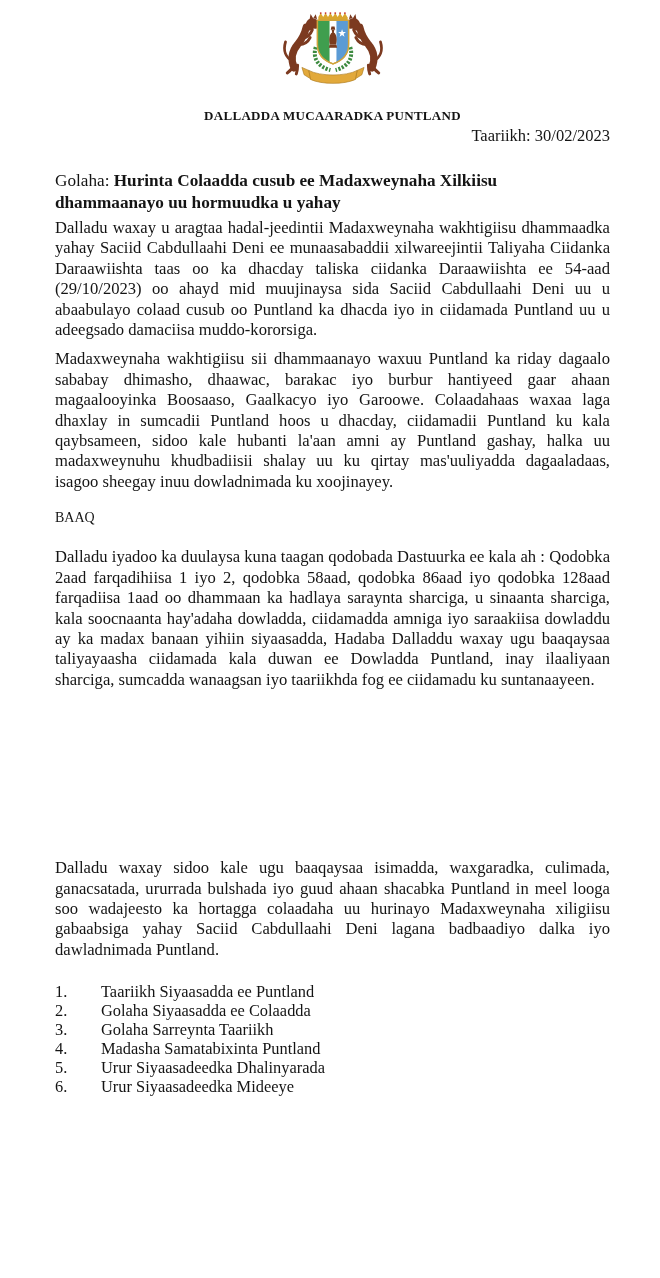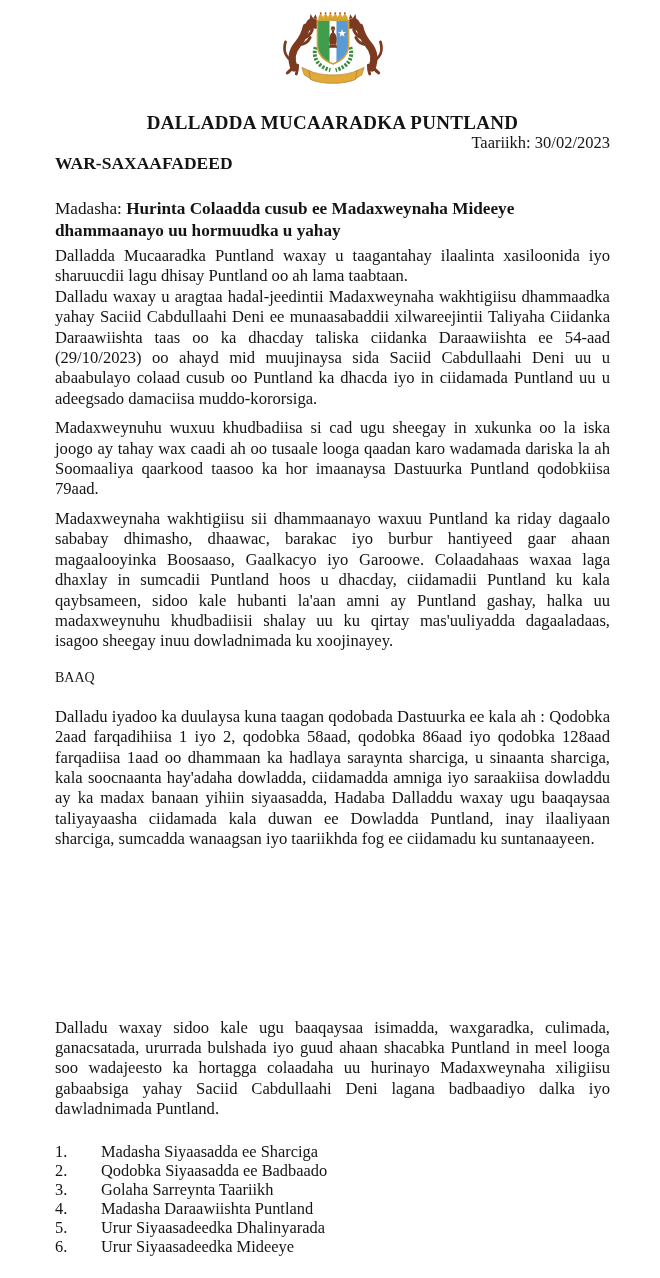--- a/index.html
+++ b/index.html
@@ -6,22 +6,22 @@
   html,body { background:#ffffff; }
   .page {
     width:660px; height:1278px; overflow:hidden;
     background:#ffffff; color:#141414;
     font-family:"Liberation Serif","DejaVu Serif",serif;
     padding:10px 50px 0 55px; position:relative;
   }
   .emblem-row { text-align:center; }
   .emblem { width:140px; height:82px; display:inline-block; }
   .org-title {
-    text-align:center; font-size:19px; font-weight:bold;
-    letter-spacing:0.3px; line-height:21px; margin-top:16px;
+    text-align:center; font-size:13px; font-weight:bold;
+    letter-spacing:0.3px; line-height:21px; margin-top:9px;
   }
   .date-line { text-align:right; font-size:16.5px; line-height:18px; margin-top:1px; }
   .doc-type { font-size:17.5px; font-weight:bold; line-height:20px; margin-top:1px; }
   .subject { margin-top:25px; font-size:17.2px; line-height:22px; text-align:left; }
   .subject .label { font-weight:normal; }
   .subject .strong { font-weight:bold; }
   .para {
     font-size:16.6px; line-height:20.4px; text-align:justify;
   }
   .block-a { margin-top:4px; }
@@ -107,58 +107,55 @@
         </g>
         <path fill="none" stroke-width="1.6" d="M57,9 L93,9 L93,37 C93,49 86,55.5 75,59.5 C64,55.5 57,49 57,37 Z" stroke="#d0a43c"></path>
       </g>
     </svg>
   </div>
 
   <h1 class="org-title">DALLADDA MUCAARADKA PUNTLAND</h1>
 
   <div class="date-line">Taariikh: 30/02/2023</div>
 
-  <div class="doc-type">WAR-SAXAAFADEED</div>
 
-  <h2 class="subject"><span class="label">Madasha: </span><span class="strong">Hurinta Colaadda cusub ee Madaxweynaha Mideeye dhammaanayo uu hormuudka u yahay</span></h2>
+  <h2 class="subject"><span class="label">Golaha: </span><span class="strong">Hurinta Colaadda cusub ee Madaxweynaha Xilkiisu dhammaanayo uu hormuudka u yahay</span></h2>
 
   <div class="block-a">
-    <p class="para">Dalladda Mucaaradka Puntland waxay u taagantahay ilaalinta xasiloonida iyo sharuucdii lagu dhisay Puntland oo ah lama taabtaan.</p>
     <p class="para">Dalladu waxay u aragtaa hadal-jeedintii Madaxweynaha wakhtigiisu dhammaadka yahay Saciid Cabdullaahi Deni ee munaasabaddii xilwareejintii Taliyaha Ciidanka Daraawiishta taas oo ka dhacday taliska ciidanka Daraawiishta ee 54-aad (29/10/2023) oo ahayd mid muujinaysa sida Saciid Cabdullaahi Deni uu u abaabulayo colaad cusub oo Puntland ka dhacda iyo in ciidamada Puntland uu u adeegsado damaciisa muddo-kororsiga.</p>
   </div>
 
-  <p class="para mt">Madaxweynuhu wuxuu khudbadiisa si cad ugu sheegay in xukunka oo la iska joogo ay tahay wax caadi ah oo  tusaale looga qaadan karo wadamada dariska la ah Soomaaliya qaarkood taasoo ka hor imaanaysa Dastuurka Puntland qodobkiisa 79aad.</p>
 
   <p class="para mt">Madaxweynaha wakhtigiisu sii dhammaanayo waxuu Puntland ka riday dagaalo sababay dhimasho, dhaawac, barakac iyo burbur hantiyeed gaar ahaan magaalooyinka Boosaaso, Gaalkacyo iyo Garoowe. Colaadahaas waxaa laga dhaxlay in sumcadii Puntland hoos u dhacday, ciidamadii Puntland ku kala qaybsameen, sidoo kale hubanti la'aan amni ay Puntland gashay, halka uu madaxweynuhu khudbadiisii shalay uu ku qirtay  mas'uuliyadda dagaaladaas, isagoo sheegay inuu dowladnimada ku xoojinayey.</p>
 
 
   <h3 class="baaq">BAAQ</h3>
 
   <p class="para p6">Dalladu  iyadoo ka duulaysa kuna taagan qodobada  Dastuurka ee kala ah : Qodobka 2aad farqadihiisa 1 iyo 2, qodobka 58aad, qodobka 86aad iyo qodobka 128aad  farqadiisa 1aad oo dhammaan ka hadlaya saraynta sharciga,   u sinaanta sharciga, kala soocnaanta hay'adaha dowladda, ciidamadda  amniga iyo saraakiisa dowladdu ay ka madax banaan yihiin siyaasadda, Hadaba Dalladdu waxay ugu baaqaysaa taliyayaasha ciidamada kala duwan ee Dowladda Puntland, inay ilaaliyaan sharciga,  sumcadda wanaagsan iyo taariikhda fog ee ciidamadu ku suntanaayeen.</p>
 
   <div class="spacer"></div>
 
   <p class="para">Dalladu waxay sidoo kale ugu baaqaysaa isimadda, waxgaradka, culimada, ganacsatada, ururrada bulshada iyo guud ahaan shacabka Puntland in meel looga soo wadajeesto ka hortagga colaadaha uu hurinayo Madaxweynaha xiligiisu gabaabsiga yahay Saciid Cabdullaahi Deni lagana badbaadiyo dalka iyo dawladnimada Puntland.</p>
 
   <div class="roster">
     <div class="li">
       <span class="num">1.</span>
-      <span class="txt">Madasha Siyaasadda ee Sharciga</span>
+      <span class="txt">Taariikh Siyaasadda ee Puntland</span>
     </div>
     <div class="li">
       <span class="num">2.</span>
-      <span class="txt">Qodobka Siyaasadda ee Badbaado</span>
+      <span class="txt">Golaha Siyaasadda ee Colaadda</span>
     </div>
     <div class="li">
       <span class="num">3.</span>
       <span class="txt">Golaha Sarreynta Taariikh</span>
     </div>
     <div class="li">
       <span class="num">4.</span>
-      <span class="txt">Madasha Daraawiishta Puntland</span>
+      <span class="txt">Madasha Samatabixinta Puntland</span>
     </div>
     <div class="li">
       <span class="num">5.</span>
       <span class="txt">Urur Siyaasadeedka Dhalinyarada</span>
     </div>
     <div class="li">
       <span class="num">6.</span>
       <span class="txt">Urur Siyaasadeedka Mideeye</span>
     </div>
 

